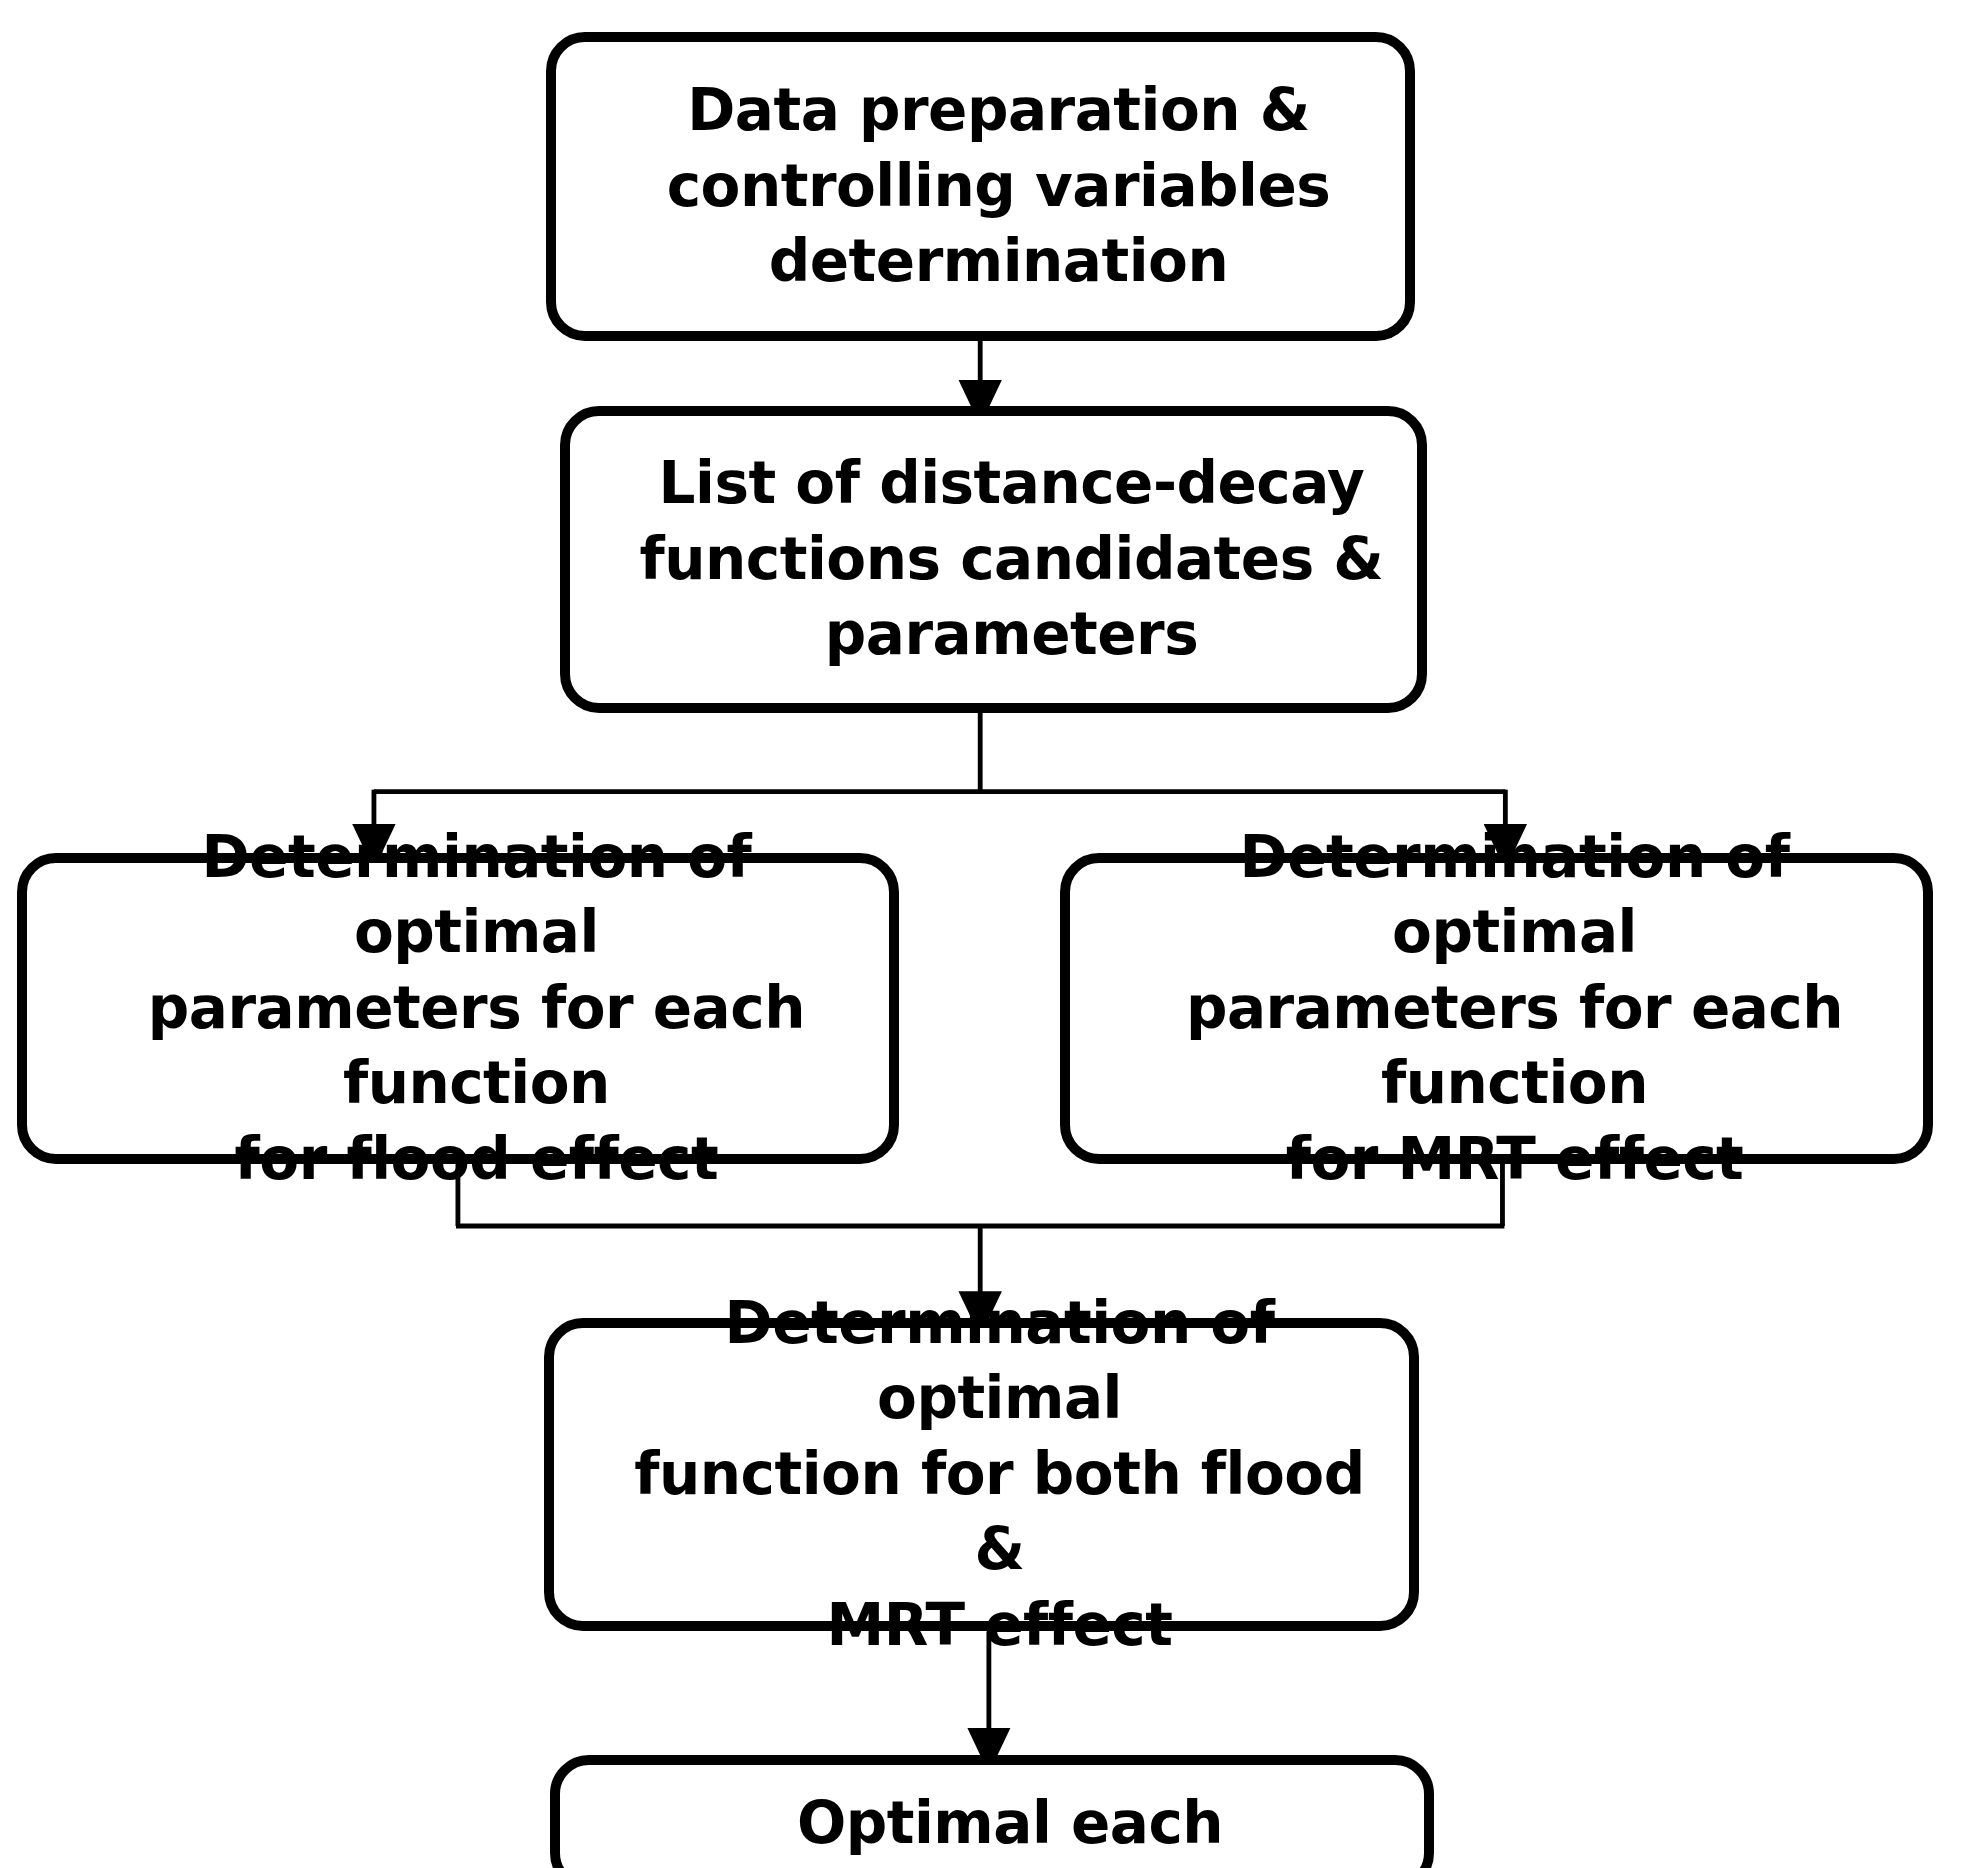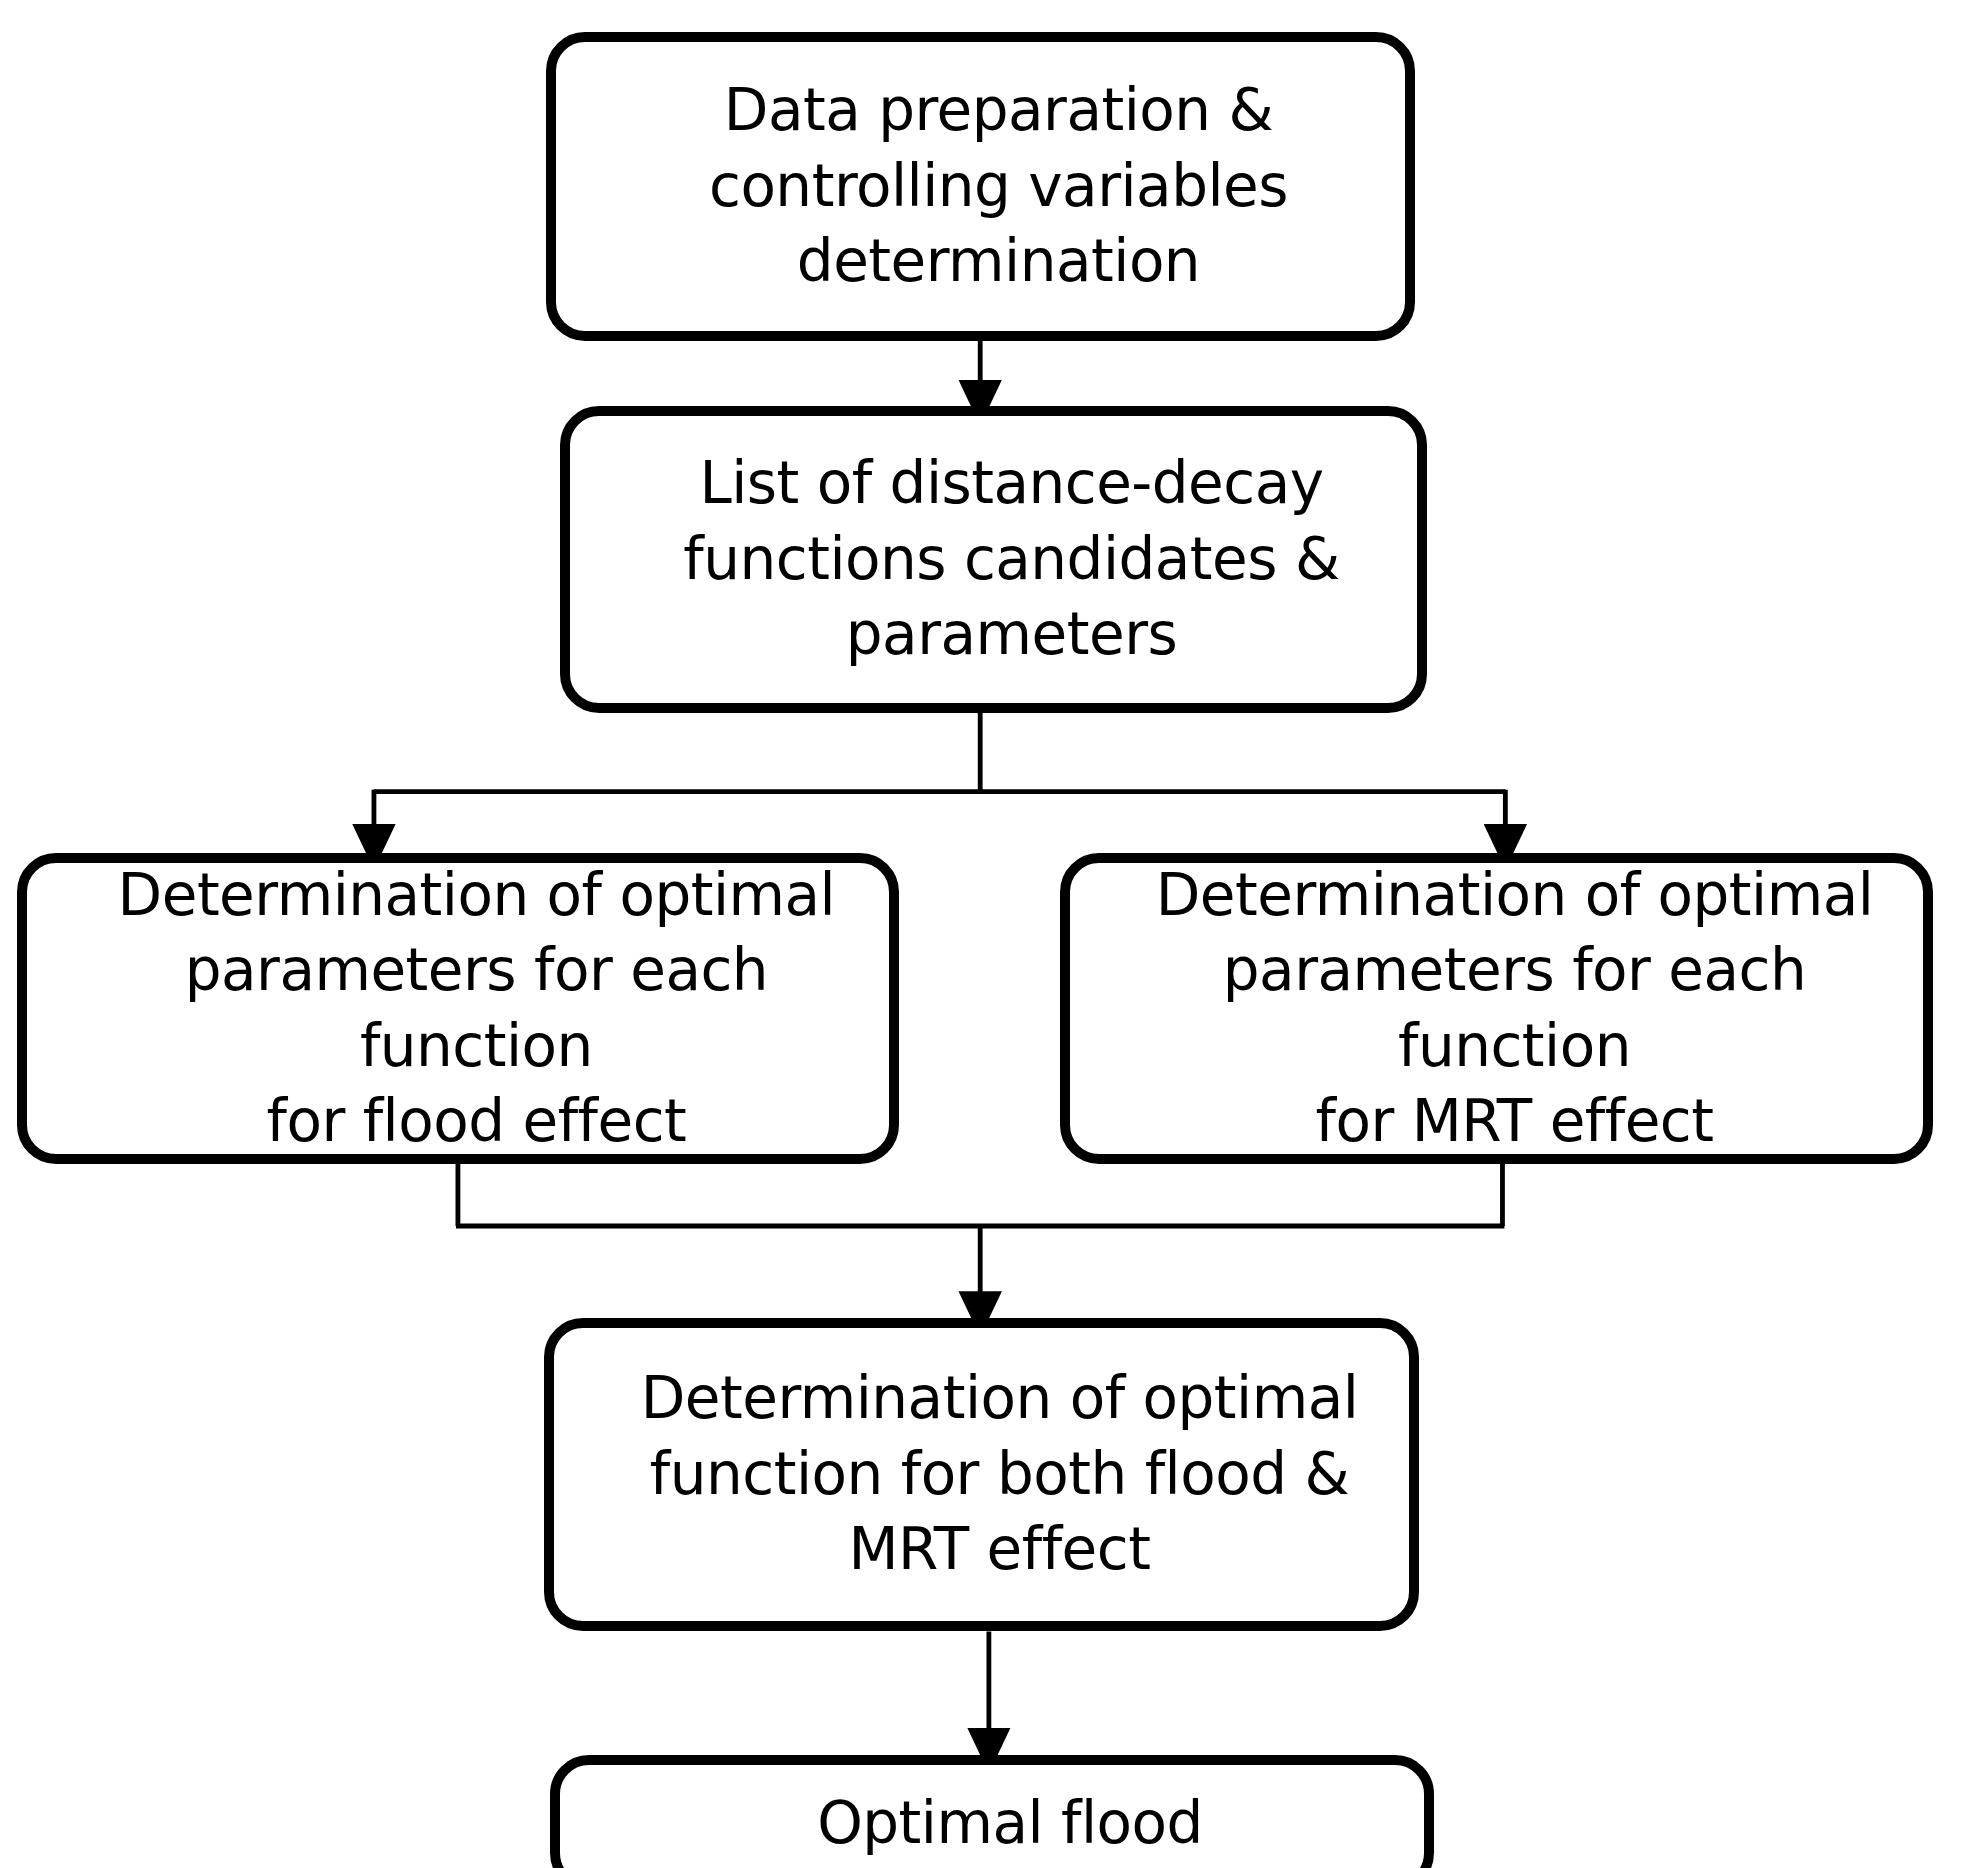--- a/index.html
+++ b/index.html
@@ -29,21 +29,21 @@
     box-sizing: border-box;
     display: flex;
     align-items: center;
     justify-content: center;
     text-align: center;
     background: #ffffff;
     border: 10.6px solid #000000;
     border-radius: 39px;
     color: #000000;
     font-family: "DejaVu Sans", sans-serif;
-    font-weight: 400;
+    font-weight: 700;
     line-height: 1.30;
     letter-spacing: -0.5px;
     z-index: 2;
     padding-left: 36px;
   }
   .node-text {
     display: block;
     padding: 0 25px;
     white-space: pre-line;
   }
@@ -115,17 +115,17 @@
 for MRT effect</span>
   </div>
 
   <div class="node" id="node-optimal-function">
     <span class="node-text">Determination of optimal
 function for both flood &amp;
 MRT effect</span>
   </div>
 
   <div class="node" id="node-optimal-model">
-    <span class="node-text">Optimal flood</span>
+    <span class="node-text">Optimal each</span>
   </div>
 
 </div>
 
 
 </body></html>

